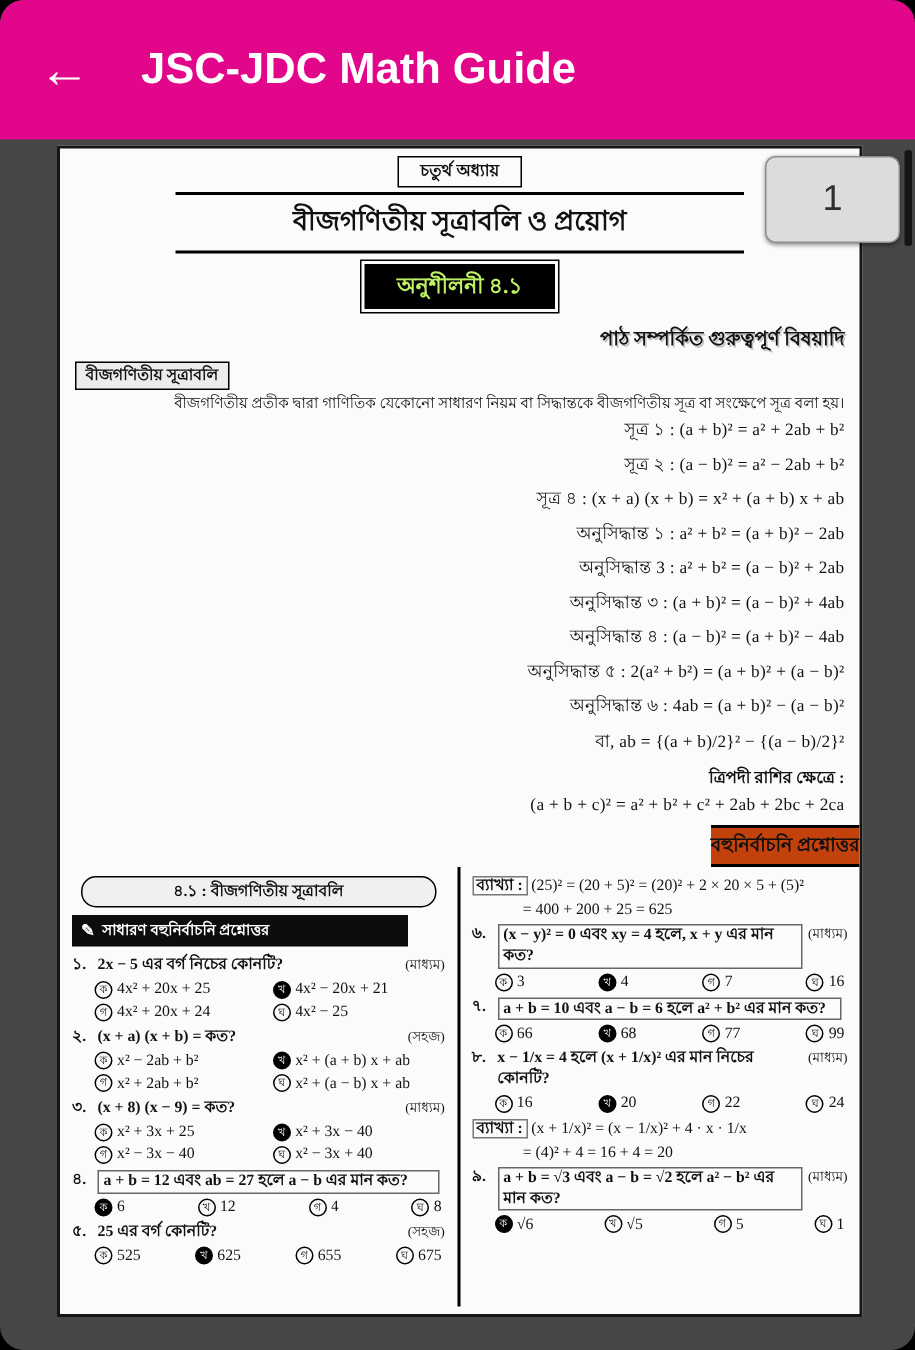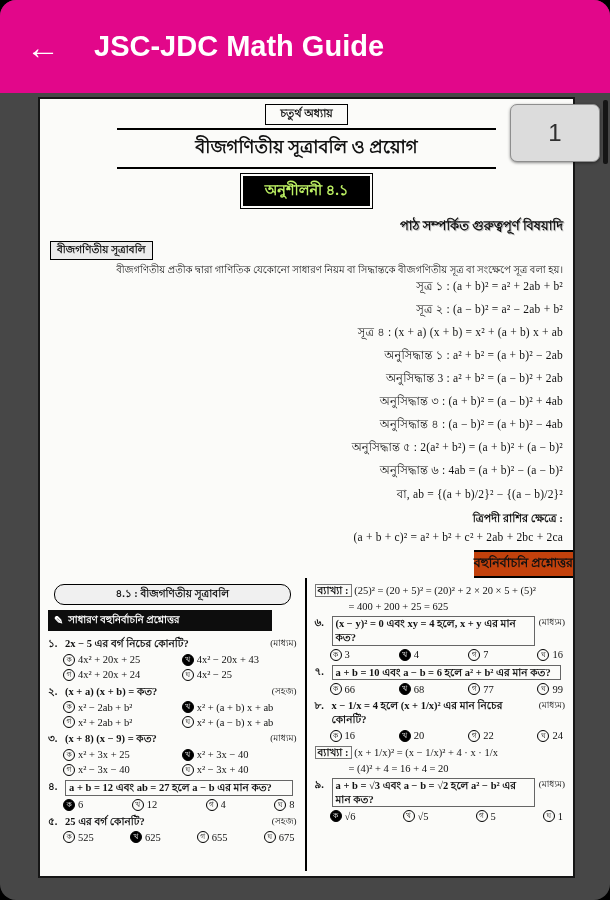--- a/index.html
+++ b/index.html
@@ -133,21 +133,21 @@
             <span class="qtext">2x − 5 এর বর্গ নিচের কোনটি?</span>
             <span class="qtag">(মাধ্যম)</span>
           </div>
           <div class="opts two">
             <span class="opt">
                 <span class="mk">ক</span>
                 <span class="ot">4x² + 20x + 25</span>
               </span>
             <span class="opt">
                 <span class="mk filled">খ</span>
-                <span class="ot">4x² − 20x + 43</span>
+                <span class="ot">4x² − 20x + 21</span>
               </span>
             <span class="opt">
                 <span class="mk">গ</span>
                 <span class="ot">4x² + 20x + 24</span>
               </span>
             <span class="opt">
                 <span class="mk">ঘ</span>
                 <span class="ot">4x² − 25</span>
               </span>
           </div>

